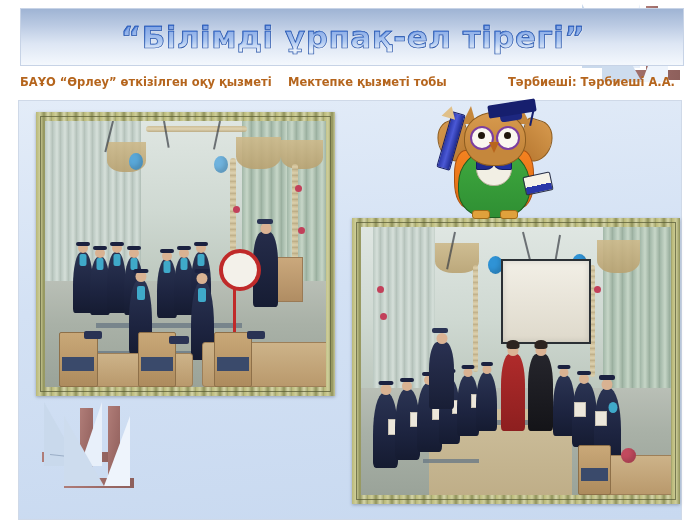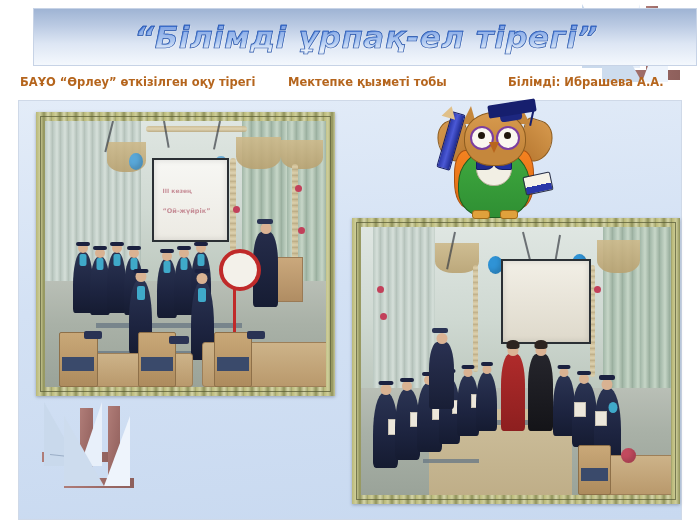--- a/index.html
+++ b/index.html
@@ -31,28 +31,27 @@
     width: 664px;
     height: 420px;
     background: linear-gradient(175deg, #e3ecf8 0%, #d3e1f4 45%, #c8d9f0 100%);
     border: 1px solid #cfd9e8;
     box-sizing: border-box;
   }
 
   
   .title-banner {
     position: absolute;
-    left: 33px;
+    left: 20px;
     top: 8px;
     width: 664px;
     height: 58px;
     background: linear-gradient(180deg, #9fb4d4 0%, #b9c9e2 28%, #dde6f4 62%, #f4f8fd 100%);
     border: 1px solid #c7d3e6;
     box-sizing: border-box;
-    font-style: italic;
   }
   .title-text {
     position: absolute;
     left: 0;
     top: 0;
     width: 664px;
     height: 58px;
     display: flex;
     align-items: center;
     justify-content: center;
@@ -502,23 +501,23 @@
 
     <div class="tri-face pgB-l" style="left:32px; top:24px;"></div>
     <div class="tri-face pgB-r" style="left:72px; top:24px;"></div>
   </div>
 
   <div class="title-banner">
     <div class="title-text">“Білімді ұрпақ-ел тірегі”</div>
   </div>
 
   <div class="subtitle-row">
-    <div class="subtitle-item sub-0">БАҰО “Өрлеу” өткізілген оқу тірегі</div>
+    <div class="subtitle-item sub-0">БАҰО “Өрлеу” өткізілген оқу қызметі</div>
     <div class="subtitle-item sub-1">Мектепке қызметі тобы</div>
-    <div class="subtitle-item sub-2">Білімді: Ибрашева А.А.</div>
+    <div class="subtitle-item sub-2">Тәрбиеші: Тәрбиеші А.А.</div>
   </div>
 
   <div class="photo photo-left">
     <div class="photo-inner">
       <div class="scene">
         <div class="wall"></div>
 
         <div class="curtain" style="left:0; width:20%;"></div>
         <div class="curtain" style="left:20%; width:14%;"></div>
         <div class="curtain green" style="left:70%; width:16%; bottom:22%;"></div>
@@ -535,24 +534,20 @@
         <div class="flower" style="left:90%; top:40%;"></div>
         <div class="flower" style="left:67%; top:32%;"></div>
 
         <div class="streamer" style="left:24%; top:0; height:12%; transform:rotate(14deg);"></div>
         <div class="streamer" style="left:42%; top:0; height:10%; transform:rotate(-10deg);"></div>
         <div class="streamer" style="left:62%; top:0; height:11%; transform:rotate(12deg);"></div>
 
         <div class="balloon" style="left:30%; top:12%; width:14px; height:17px; background:#59a7d8;"></div>
         <div class="balloon" style="left:60%; top:13%; width:14px; height:17px; background:#6fb3de;"></div>
 
-        <div class="screen" style="left:38%; top:14%; width:26%; height:30%;">
-          <div class="screen-line" style="top:34%; font-size:6px;">III кезең</div>
-          <div class="screen-line" style="top:58%; font-size:6.5px;">“Ой-жүйрік”</div>
-        </div>
 
         <div class="floor"></div>
         <div class="rug-strip" style="left:18%; bottom:22%; width:52%; height:5px;"></div>
         <div class="rug-strip" style="left:16%; bottom:12%; width:36%; height:4px;"></div>
 
         <div class="podium" style="left:75%; bottom:32%; width:16%; height:16%;"></div>
         <div class="adult" style="left:74%; bottom:30%; width:9%; height:38%;">
           <div class="dress" style="height:74%; background:linear-gradient(180deg,#252c4a,#161c33);"></div>
           <div class="head" style="bottom:72%; width:11px; height:11px;"></div>
           <div class="cube-box" style="left:16%; bottom:82%; width:16px; height:5px;"></div>

